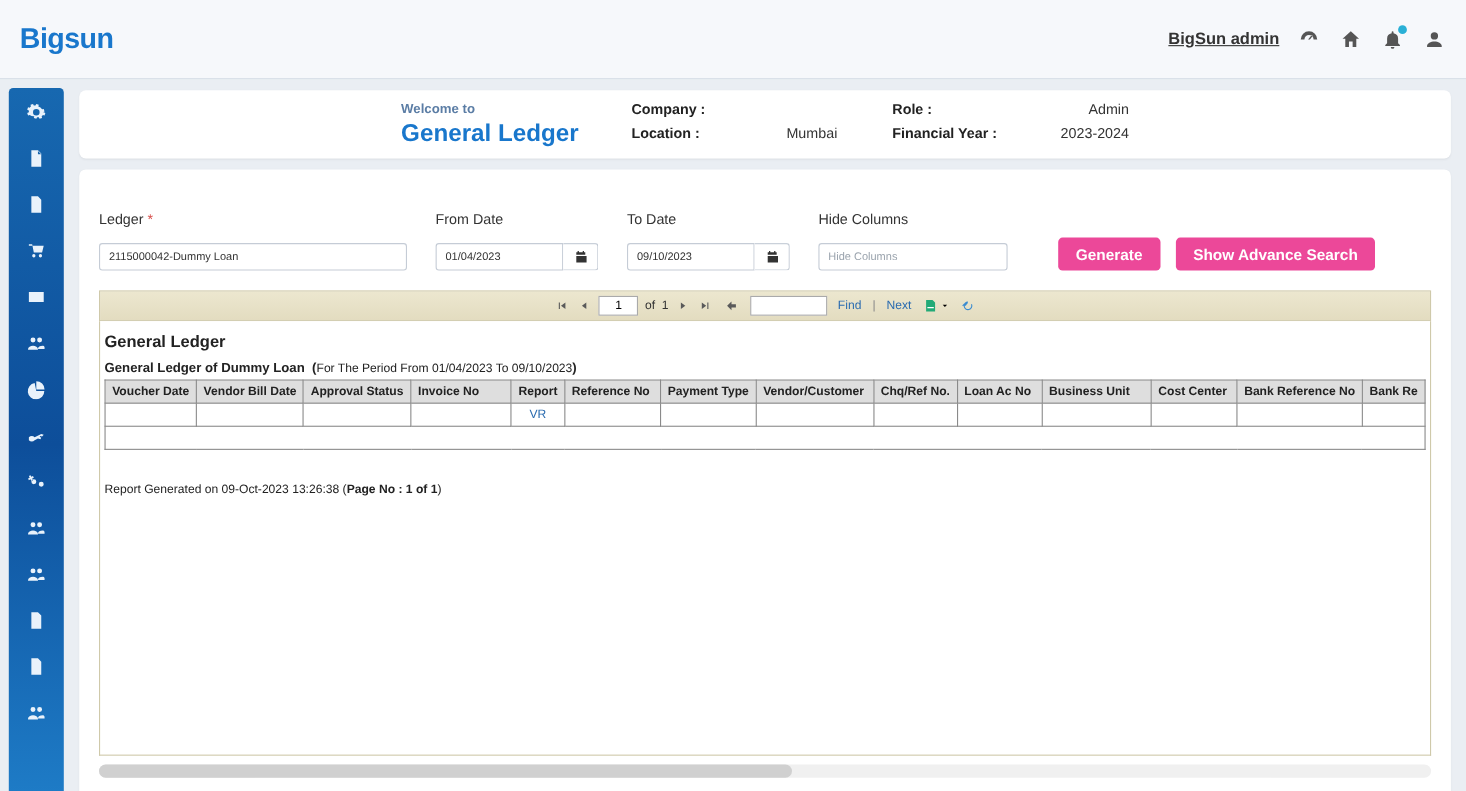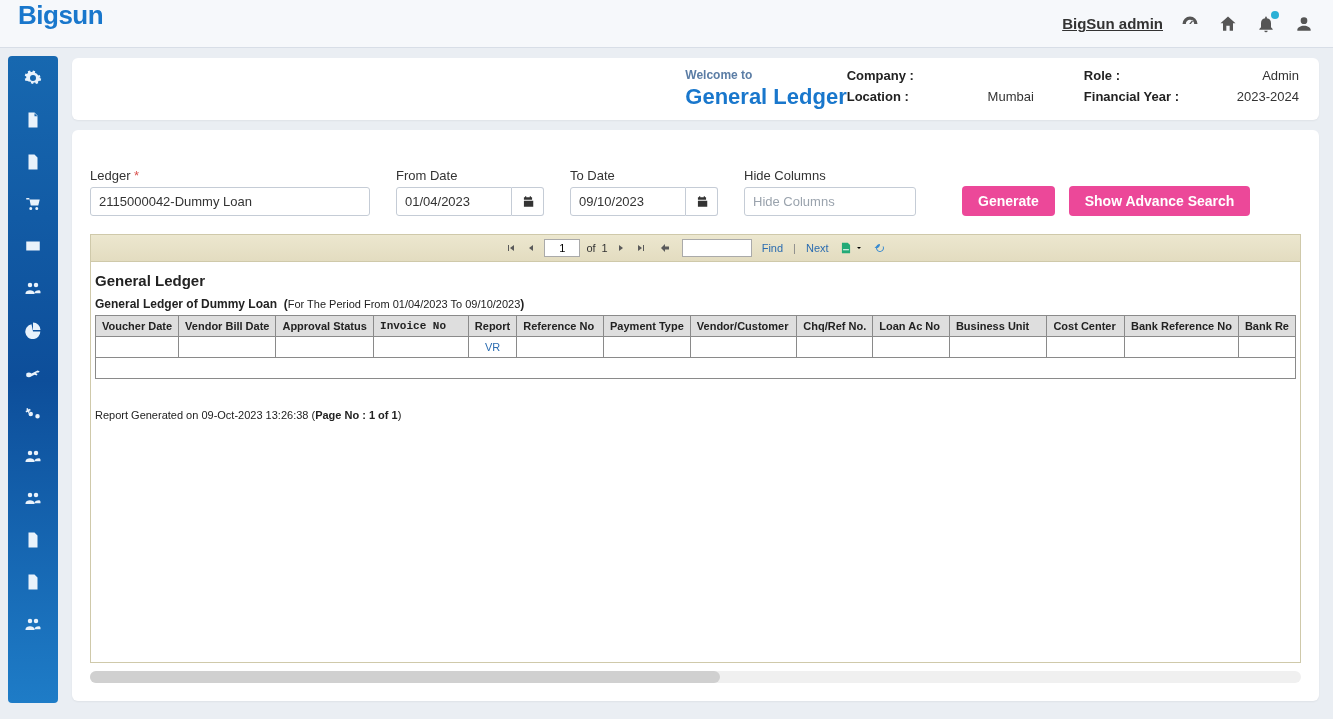--- a/index.html
+++ b/index.html
@@ -1,21 +1,22 @@
 <!DOCTYPE html>
 <html><head>
 <meta charset="utf-8">
 <style>
   * { box-sizing: border-box; margin: 0; padding: 0; font-family: -apple-system, "Segoe UI", Arial, sans-serif; }
   html, body { width: 1333px; height: 719px; background: #eaeef3; overflow: hidden; }
 
   
   .topbar {
-    height: 48px;
+    height: 72px;
     display: flex;
+    align-items: center;
     justify-content: space-between;
     padding: 0 18px;
     background: #f6f8fb;
     border-bottom: 1px solid #d8dee7;
   }
   .brand { font-size: 26px; font-weight: 700; color: #1977cc; letter-spacing: -0.5px; }
   .topbar-right { display: flex; align-items: center; gap: 16px; }
   .username { font-weight: 600; color: #333; font-size: 15px; text-decoration: underline; }
   .top-icon { width: 22px; height: 22px; color: #555; display: inline-flex; align-items: center; justify-content: center; position: relative; }
   .top-icon svg { width: 20px; height: 20px; fill: #555; }
@@ -38,36 +39,36 @@
   }
   .side-icon { width: 20px; height: 20px; color: #e9f2fb; display: flex; align-items: center; justify-content: center; }
   .side-icon svg { width: 18px; height: 18px; fill: #e9f2fb; }
 
   
   .main { flex: 1; padding: 10px 14px 10px 14px; display: flex; flex-direction: column; gap: 10px; height: 100%; overflow: hidden; }
 
   .panel { background: #fff; border-radius: 6px; box-shadow: 0 1px 2px rgba(0,0,0,0.05); }
 
   
-  .header-panel { padding: 10px 20px; display: flex; justify-content: flex-end; align-items: flex-start; }
+  .header-panel { padding: 10px 20px; display: flex; justify-content: center; align-items: flex-start; gap: 48px; }
   .welcome { font-size: 12px; color: #5b7da5; font-weight: 600; }
   .page-title { font-size: 22px; color: #1977cc; font-weight: 700; margin-top: 2px; }
   .meta-grid { display: grid; grid-template-columns: auto auto auto auto; column-gap: 50px; row-gap: 6px; font-size: 13px; }
   .meta-label { font-weight: 700; color: #222; }
   .meta-value { color: #333; text-align: right; min-width: 70px; }
 
   
   .content-panel { flex: 1; padding: 14px 18px 18px 18px; display: flex; flex-direction: column; overflow: hidden; min-height: 0; }
   .filter-row { display: flex; gap: 26px; align-items: flex-end; margin-bottom: 18px; margin-top: 24px; }
-  .field { display: flex; flex-direction: column; gap: 4px; }
+  .field { display: flex; flex-direction: column; gap: 14px; }
   .field-label { font-size: 13px; color: #333; }
   .field-label .req { color: #d9534f; }
   .text-input {
     border: 1px solid #c5ccd6; border-radius: 3px; padding: 6px 8px;
-    font-size: 13px; color: #333; background: #fff;
+    font-size: 10px; color: #333; background: #fff;
   }
   .text-input::placeholder { color: #9aa3ad; }
   .ledger-input { width: 280px; }
   .date-group { display: flex; }
   .date-input { width: 116px; border-top-right-radius: 0; border-bottom-right-radius: 0; }
   .date-btn { width: 32px; background: #fff; border: 1px solid #c5ccd6; border-left: none; border-top-right-radius: 3px; border-bottom-right-radius: 3px; display: flex; align-items: center; justify-content: center; }
   .date-btn svg { width: 14px; height: 14px; fill: #333; }
   .hide-cols-input { width: 172px; }
   .btn { border: none; border-radius: 4px; padding: 7px 16px; font-size: 14px; font-weight: 600; cursor: pointer; }
   .btn-primary { background: #ec4899; color: #fff; }
@@ -334,21 +335,21 @@
           <span>General Ledger of Dummy Loan</span>
           &nbsp;(<span class="period">For The Period From 01/04/2023 To 09/10/2023</span>)
         </div>
 
         <table class="ledger-table">
           <thead>
               <tr id="ledger-head-row">
                 <th style="width: 82px;">Voucher Date</th>
                 <th style="width: 80px;">Vendor Bill Date</th>
                 <th style="width: 98px;">Approval Status</th>
-                <th style="width: 124px; font-family: Liberation Mono, monospace;">Invoice No</th>
+                <th style="width: 124px;">Invoice No</th>
                 <th style="width: 46px;">Report</th>
                 <th style="width: 92px;">Reference No</th>
                 <th style="width: 78px;">Payment Type</th>
                 <th style="width: 110px;">Vendor/Customer</th>
                 <th style="width: 52px;">Chq/Ref No.</th>
                 <th style="width: 82px;">Loan Ac No</th>
                 <th style="width: 118px;">Business Unit</th>
                 <th style="width: 82px;">Cost Center</th>
                 <th style="width: 96px;">Bank Reference No</th>
                 <th style="width: 50px;">Bank Re</th>

